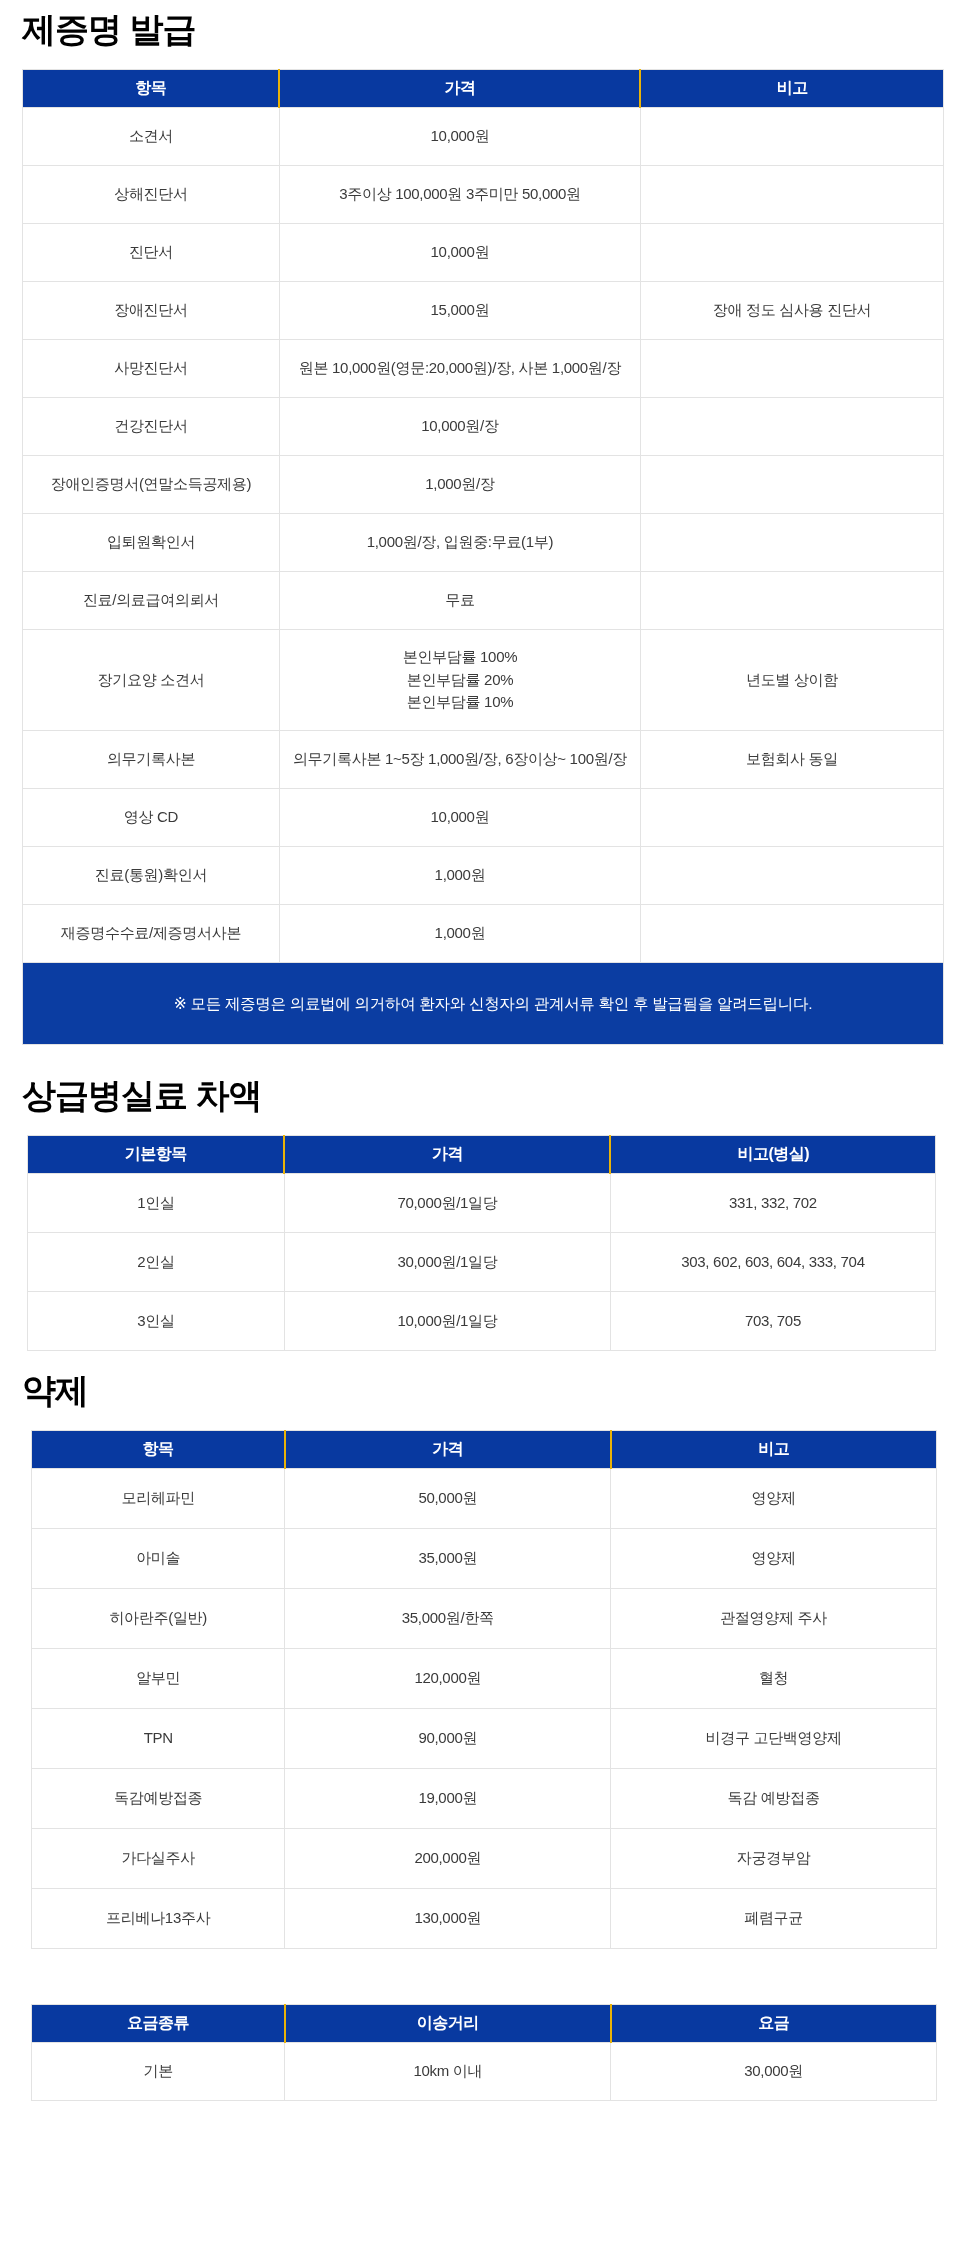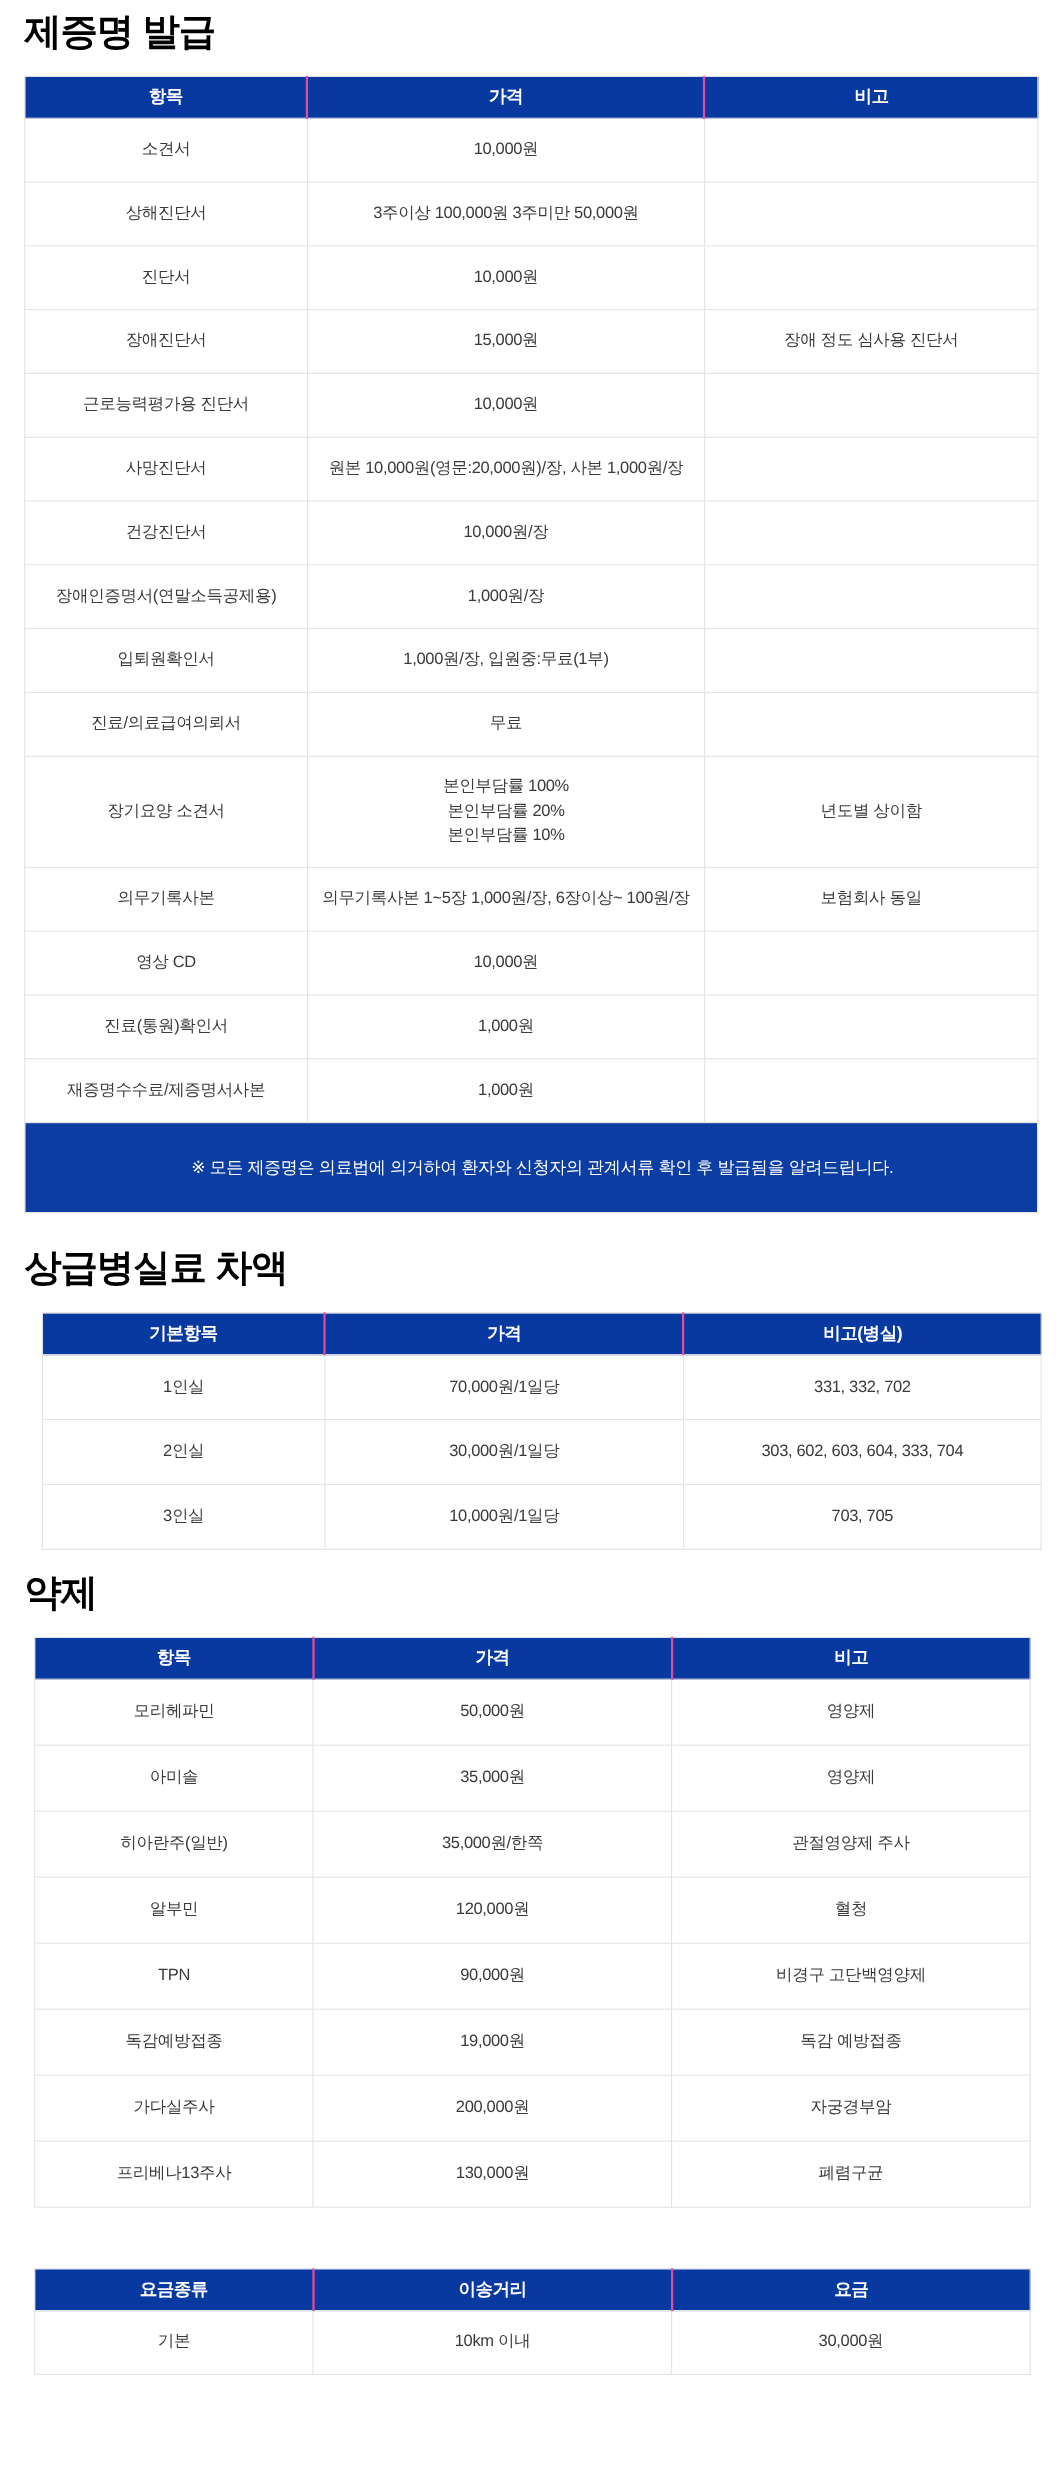--- a/index.html
+++ b/index.html
@@ -21,36 +21,36 @@
     font-weight:bold;
     letter-spacing:-1px;
     margin:0 0 26px 0;
   }
   table.fee-table{
     border-collapse:collapse;
     table-layout:fixed;
     border:1px solid #e3e3e3;
   }
   .t1{width:922px;}
-  .t2{width:909px;margin-left:16px;}
+  .t2{width:909px;margin-left:5px;}
   .t3,.t4{width:906px;margin-left:9px;}
   .t1 col.c1{width:27.9%}.t1 col.c2{width:39.2%}.t1 col.c3{width:32.9%}
   .t2 col.c1{width:28.3%}.t2 col.c2{width:35.9%}.t2 col.c3{width:35.8%}
   .t3 col.c1{width:28%}.t3 col.c2{width:36%}.t3 col.c3{width:36%}
   .t4 col.c1{width:28%}.t4 col.c2{width:36%}.t4 col.c3{width:36%}
   th{
     background:#0839a0;
     color:#ffffff;
     font-size:16px;
     font-weight:bold;
     height:37px;
     text-align:center;
     vertical-align:middle;
     padding:0 6px;
-    border-left:2px solid #ec4899;
+    border-left:2px solid #eab308;
     letter-spacing:-0.5px;
   }
   th:first-child{border-left:1px solid #e3e3e3;}
   td{
     border:1px solid #e3e3e3;
     text-align:center;
     vertical-align:middle;
     font-size:15px;
     line-height:1.5;
     color:#3a3a3a;
@@ -110,25 +110,20 @@
             <td class="item">진단서</td>
             <td class="price">10,000원</td>
             <td class="note"></td>
           </tr>
           <tr>
             <td class="item">장애진단서</td>
             <td class="price">15,000원</td>
             <td class="note">장애 정도 심사용 진단서</td>
           </tr>
           <tr>
-            <td class="item">근로능력평가용 진단서</td>
-            <td class="price">10,000원</td>
-            <td class="note"></td>
-          </tr>
-          <tr>
             <td class="item">사망진단서</td>
             <td class="price">원본 10,000원(영문:20,000원)/장, 사본 1,000원/장</td>
             <td class="note"></td>
           </tr>
           <tr>
             <td class="item">건강진단서</td>
             <td class="price">10,000원/장</td>
             <td class="note"></td>
           </tr>
           <tr>

